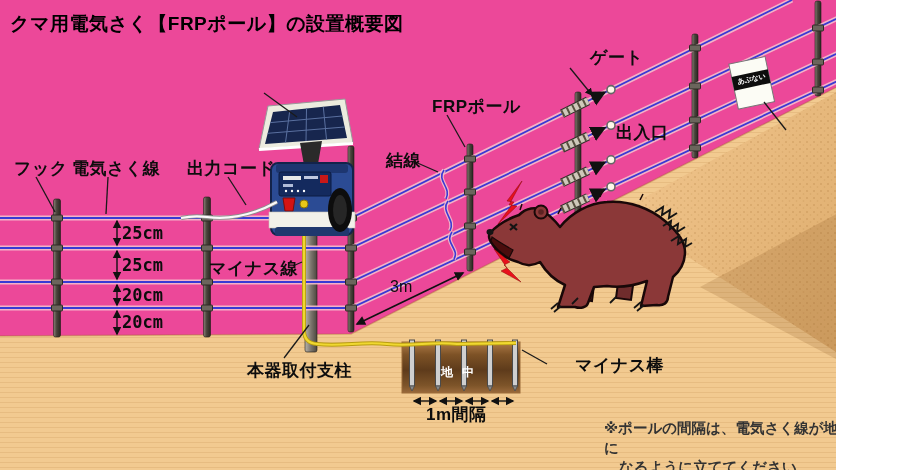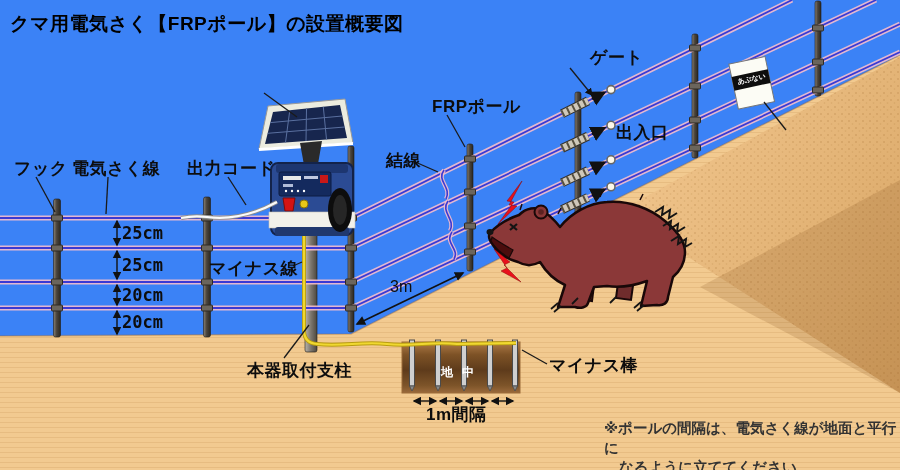--- a/index.html
+++ b/index.html
@@ -1,16 +1,16 @@
 <!DOCTYPE html>
 <html><head>
 <meta charset="utf-8">
 <style>
   html,body{margin:0;padding:0;}
-  .stage{position:relative;width:900px;height:470px;overflow:hidden;background:#3b82f6;
+  .stage{position:relative;width:836px;height:470px;overflow:hidden;background:#ec4899;
          font-family:"Liberation Sans","DejaVu Sans",sans-serif;}
   .stage svg{position:absolute;left:0;top:0;}
   .lbl{position:absolute;font-weight:bold;font-size:17px;color:#0d0d0d;white-space:nowrap;letter-spacing:0.5px;}
   .title{position:absolute;left:10px;top:11px;font-size:19px;font-weight:bold;color:#000;letter-spacing:0.5px;}
   .meas{position:absolute;font-weight:bold;font-size:17px;color:#0d0d0d;white-space:nowrap;font-family:"DejaVu Sans Mono","Liberation Sans",sans-serif;}
   .dist3m{position:absolute;left:390px;top:278px;font-size:16px;font-weight:normal;color:#0d0d0d;}
   .underground{position:absolute;left:441px;top:364px;font-size:12px;font-weight:bold;color:#fff;letter-spacing:9px;white-space:nowrap;}
   .signtext{position:absolute;left:731px;top:74px;width:41px;text-align:center;font-size:7px;font-weight:bold;
             color:#fff;transform:rotate(-12deg);letter-spacing:0px;white-space:nowrap;}
   .note{position:absolute;left:604px;top:419px;width:300px;font-size:14.5px;font-weight:bold;color:#333;line-height:1.35;}
@@ -323,21 +323,21 @@
 
 <div class="lbl" style="left:14px;top:157px;">フック</div>
 <div class="lbl" style="left:72px;top:157px;">電気さく線</div>
 <div class="lbl" style="left:187px;top:157px;">出力コード</div>
 <div class="lbl" style="left:432px;top:95px;">FRPポール</div>
 <div class="lbl" style="left:547px;top:46px;margin-left:43px;">ゲート</div>
 <div class="lbl" style="left:616px;top:121px;">出入口</div>
 <div class="lbl" style="left:386px;top:149px;">結線</div>
 <div class="lbl" style="left:209px;top:257px;">マイナス線</div>
 <div class="lbl" style="left:247px;top:359px;">本器取付支柱</div>
-<div class="lbl" style="left:549px;top:354px;">マイナス棒</div>
+<div class="lbl" style="left:575px;top:354px;">マイナス棒</div>
 <div class="lbl" style="left:426px;top:403px;">1m間隔</div>
 
 <div class="meas" style="left:122px;top:223px;">25cm</div>
 <div class="meas" style="left:122px;top:255px;">25cm</div>
 <div class="meas" style="left:122px;top:285px;">20cm</div>
 <div class="meas" style="left:122px;top:312px;">20cm</div>
 
 <div class="dist3m">3m</div>
 <div class="underground">地中</div>
 <div class="signtext">あぶない</div>

